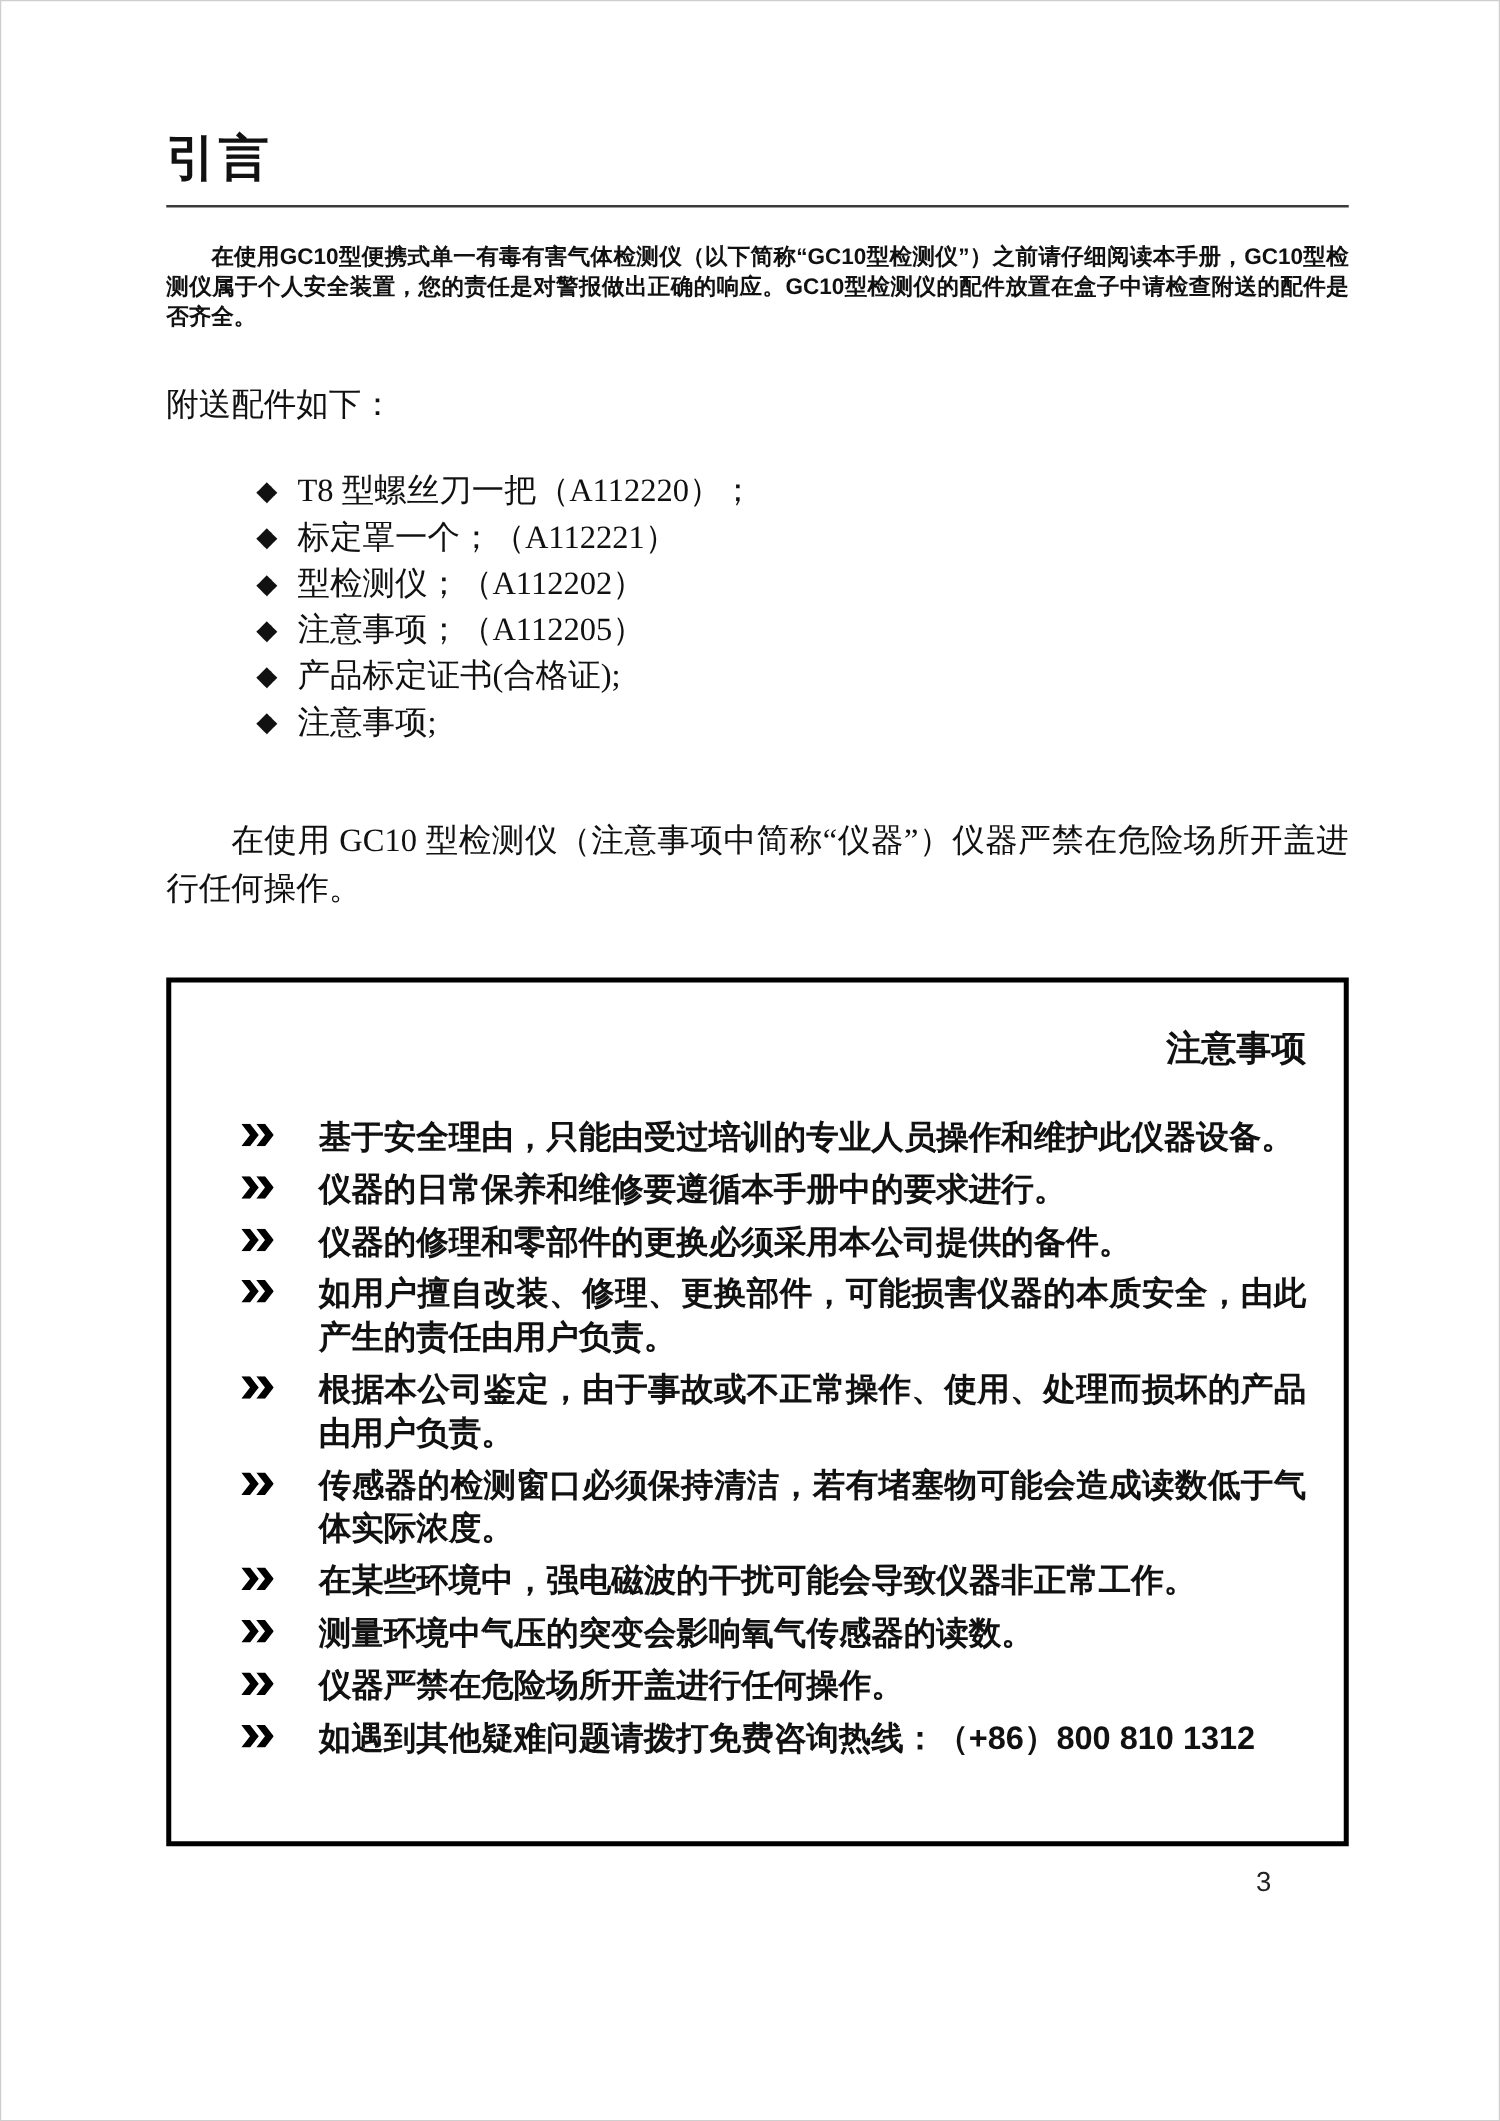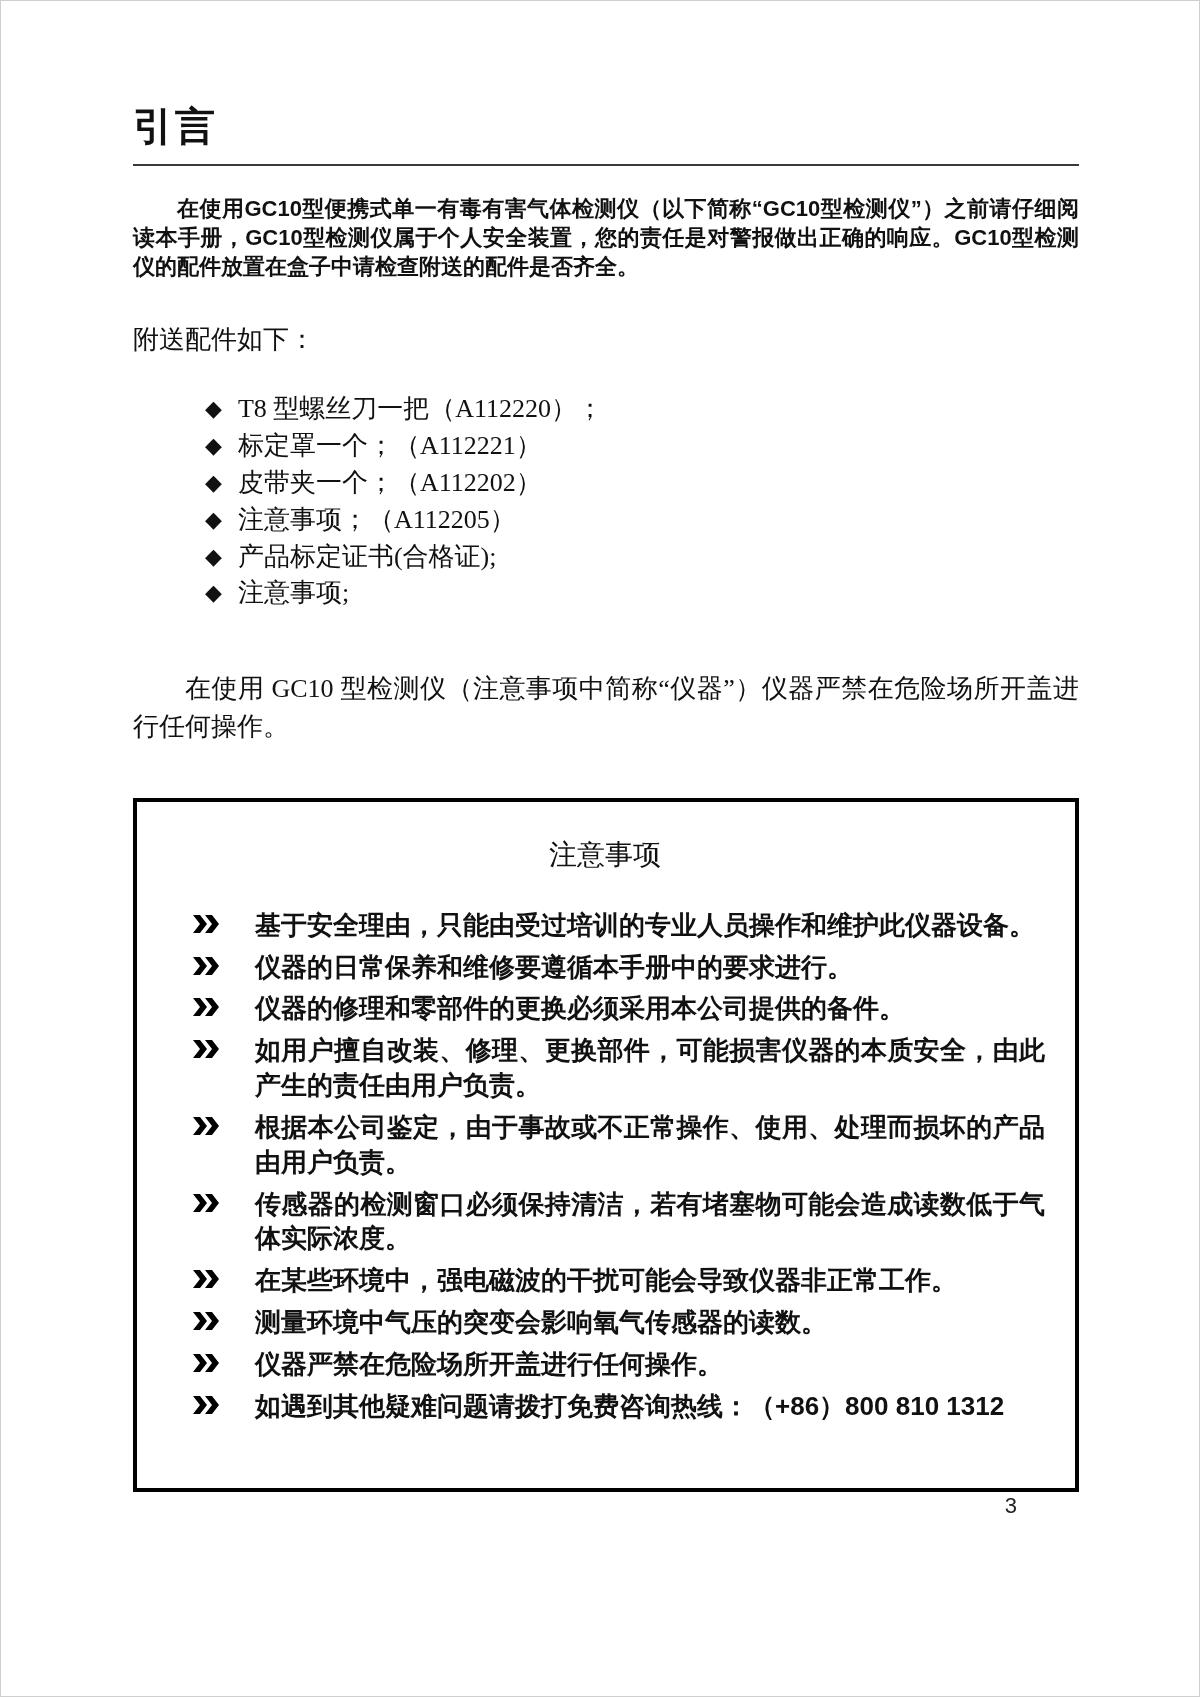--- a/index.html
+++ b/index.html
@@ -30,21 +30,21 @@
     font-family: "Liberation Serif", serif;
   }
   .title-rule {
     margin-top: 10px;
     border-top: 2px solid #3a3a3a;
     height: 0;
   }
   p { margin: 0; }
   .intro {
     margin-top: 28px;
-    font-size: 22px;
+    font-size: 18px;
     line-height: 1.32;
     text-indent: 2em;
     font-weight: 600;
     font-family: "Liberation Sans", sans-serif;
     text-align: justify;
   }
   .acc-label {
     margin-top: 42px;
     font-size: 26px;
     line-height: 1.3;
@@ -74,23 +74,23 @@
     text-indent: 2em;
     text-align: justify;
   }
   .notice-box {
     margin-top: 52px;
     border: 4px solid #000000;
     padding: 28px 30px 58px 28px;
     box-sizing: border-box;
   }
   .notice-title {
-    text-align: center;
+    text-align: right;
     font-size: 28px;
-    font-weight: normal;
+    font-weight: bold;
     font-family: "Liberation Sans", sans-serif;
     margin-top: 6px;
   }
   ul.notice-list {
     list-style: none;
     margin: 34px 0 0 0;
     padding: 0 0 0 14px;
   }
   ul.notice-list li {
     display: flex;
@@ -137,21 +137,21 @@
       <li>
         <span class="diamond">◆</span>
         <span class="acc-text">T8 型螺丝刀一把（A112220）；</span>
       </li>
       <li>
         <span class="diamond">◆</span>
         <span class="acc-text">标定罩一个；（A112221）</span>
       </li>
       <li>
         <span class="diamond">◆</span>
-        <span class="acc-text">皮带夹一个；（A112202）</span>
+        <span class="acc-text">型检测仪；（A112202）</span>
       </li>
       <li>
         <span class="diamond">◆</span>
         <span class="acc-text">注意事项；（A112205）</span>
       </li>
       <li>
         <span class="diamond">◆</span>
         <span class="acc-text">产品标定证书(合格证);</span>
       </li>
       <li>

